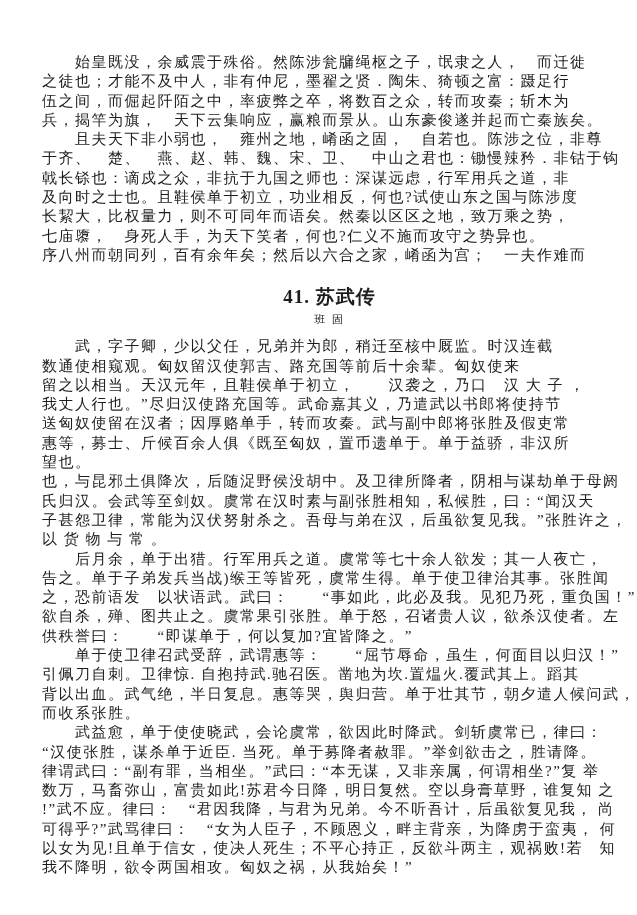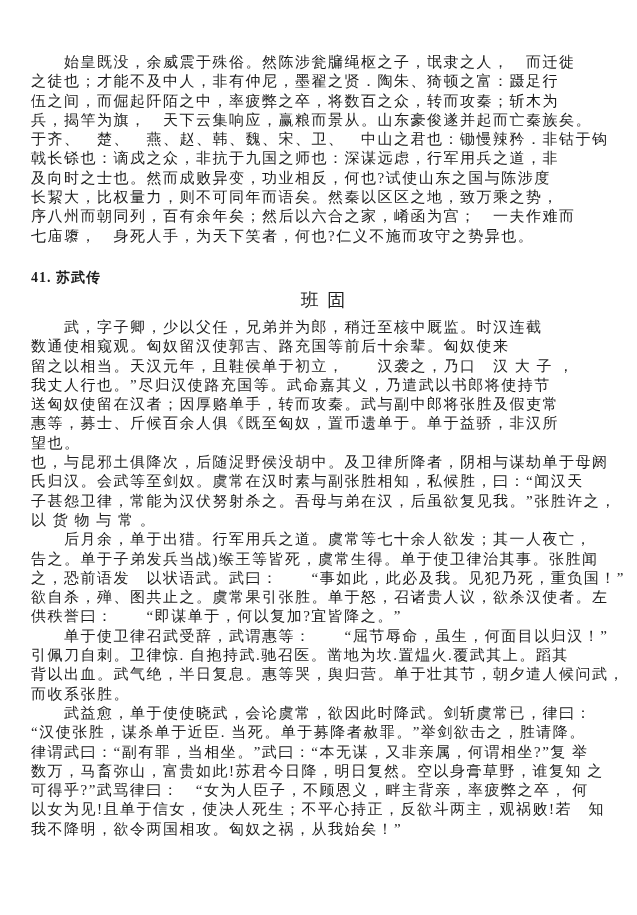--- a/index.html
+++ b/index.html
@@ -6,66 +6,67 @@
   body {
     width: 637px;
     height: 915px;
     background: #ffffff;
     overflow: hidden;
   }
   .page {
     box-sizing: border-box;
     width: 637px;
     height: 915px;
-    padding: 53px 20px 0 31px;
+    padding: 53px 20px 0 42px;
     font-family: "Liberation Serif", "DejaVu Serif", serif;
     color: #1d1d1d;
   }
   .para { margin: 0; }
   .line {
     font-size: 15px;
     line-height: 19.3px;
     letter-spacing: 1.5px;
     white-space: pre;
   }
   .lesson-title {
     margin: 20px 0 0 0;
-    text-align: left;
-    font-size: 14px;
+    text-align: center;
+    font-size: 19px;
     font-weight: bold;
     line-height: 24px;
     letter-spacing: 1px;
   }
   .lesson-author {
     text-align: center;
-    font-size: 18px;
+    font-size: 11px;
     line-height: 21px;
     letter-spacing: 2px;
     margin-bottom: 7px;
   }
 </style>
 </head>
 <body>
 
 <div class="page">
 
   <section>
     <div class="para">
         <div class="line">　　始皇既没，余威震于殊俗。然陈涉瓮牖绳枢之子，氓隶之人，　而迁徙</div>
         <div class="line">之徒也；才能不及中人，非有仲尼，墨翟之贤．陶朱、猗顿之富：蹑足行</div>
         <div class="line">伍之间，而倔起阡陌之中，率疲弊之卒，将数百之众，转而攻秦；斩木为</div>
         <div class="line">兵，揭竿为旗，　天下云集响应，赢粮而景从。山东豪俊遂并起而亡秦族矣。</div>
       </div>
     <div class="para">
+        <div class="line">　　且夫天下非小弱也，　雍州之地，崤函之固，　自若也。陈涉之位，非尊</div>
         <div class="line">于齐、　楚、　燕、赵、韩、魏、宋、卫、　中山之君也：锄慢辣矜．非钴于钩</div>
         <div class="line">戟长铩也：谪戍之众，非抗于九国之师也：深谋远虑，行军用兵之道，非</div>
-        <div class="line">及向时之士也。然而成败异变，功业相反，何也?试使山东之国与陈涉度</div>
+        <div class="line">及向时之士也。且鞋侯单于初立，功业相反，何也?试使山东之国与陈涉度</div>
         <div class="line">长絜大，比权量力，则不可同年而语矣。然秦以区区之地，致万乘之势，</div>
+        <div class="line">七庙隳，　身死人手，为天下笑者，何也?仁义不施而攻守之势异也。</div>
         <div class="line">序八州而朝同列，百有余年矣；然后以六合之家，崤函为宫；　一夫作难而</div>
-        <div class="line">七庙隳，　身死人手，为天下笑者，何也?仁义不施而攻守之势异也。</div>
       </div>
   </section>
 
   <h2 class="lesson-title">41. 苏武传</h2>
   <div class="lesson-author">班 固</div>
 
   <section>
     <div class="para">
         <div class="line">　　武，字子卿，少以父任，兄弟并为郎，稍迁至核中厩监。时汉连截</div>
         <div class="line">数通使相窥观。匈奴留汉使郭吉、路充国等前后十余辈。匈奴使来</div>
@@ -92,19 +93,20 @@
         <div class="line">　　单于使卫律召武受辞，武谓惠等：　　“屈节辱命，虽生，何面目以归汉！”</div>
         <div class="line">引佩刀自刺。卫律惊. 自抱持武.驰召医。凿地为坎.置煴火.覆武其上。蹈其</div>
         <div class="line">背以出血。武气绝，半日复息。惠等哭，舆归营。单于壮其节，朝夕遣人候问武，</div>
         <div class="line">而收系张胜。</div>
       </div>
     <div class="para">
         <div class="line">　　武益愈，单于使使晓武，会论虞常，欲因此时降武。剑斩虞常已，律曰：</div>
         <div class="line">“汉使张胜，谋杀单于近臣. 当死。单于募降者赦罪。”举剑欲击之，胜请降。</div>
         <div class="line">律谓武曰：“副有罪，当相坐。”武曰：“本无谋，又非亲属，何谓相坐?”复 举</div>
         <div class="line">数万，马畜弥山，富贵如此!苏君今日降，明日复然。空以身膏草野，谁复知 之</div>
-        <div class="line">可得乎?”武骂律曰：　“女为人臣子，不顾恩义，畔主背亲，率疲弊之卒， 何</div>
+        <div class="line">!”武不应。律曰：　“君因我降，与君为兄弟。今不听吾计，后虽欲复见我， 尚</div>
+        <div class="line">可得乎?”武骂律曰：　“女为人臣子，不顾恩义，畔主背亲，为降虏于蛮夷， 何</div>
         <div class="line">以女为见!且单于信女，使决人死生；不平心持正，反欲斗两主，观祸败!若　知</div>
         <div class="line">我不降明，欲令两国相攻。匈奴之祸，从我始矣！”</div>
       </div>
   </section>
 
 </div>
 
 </body></html>

